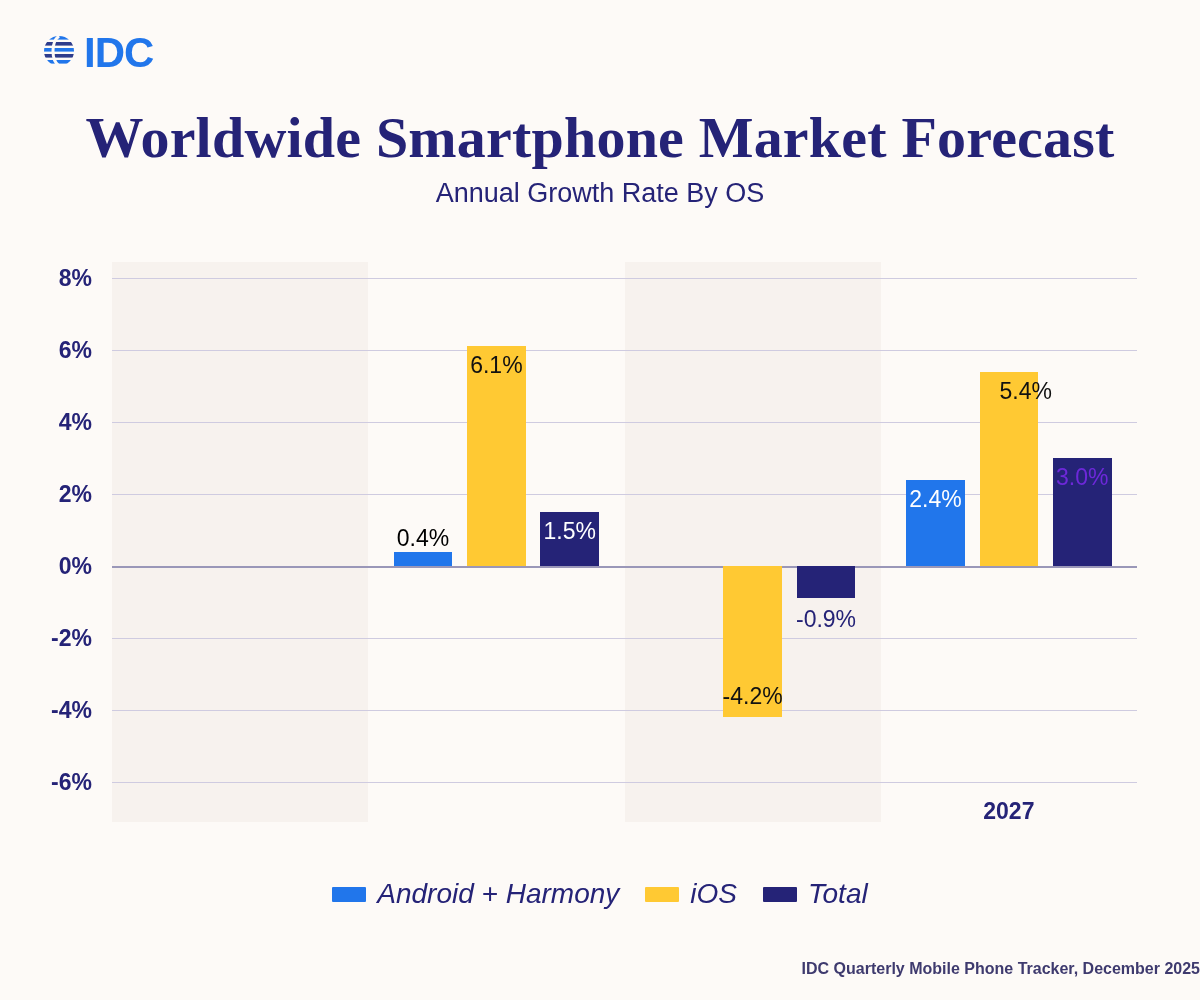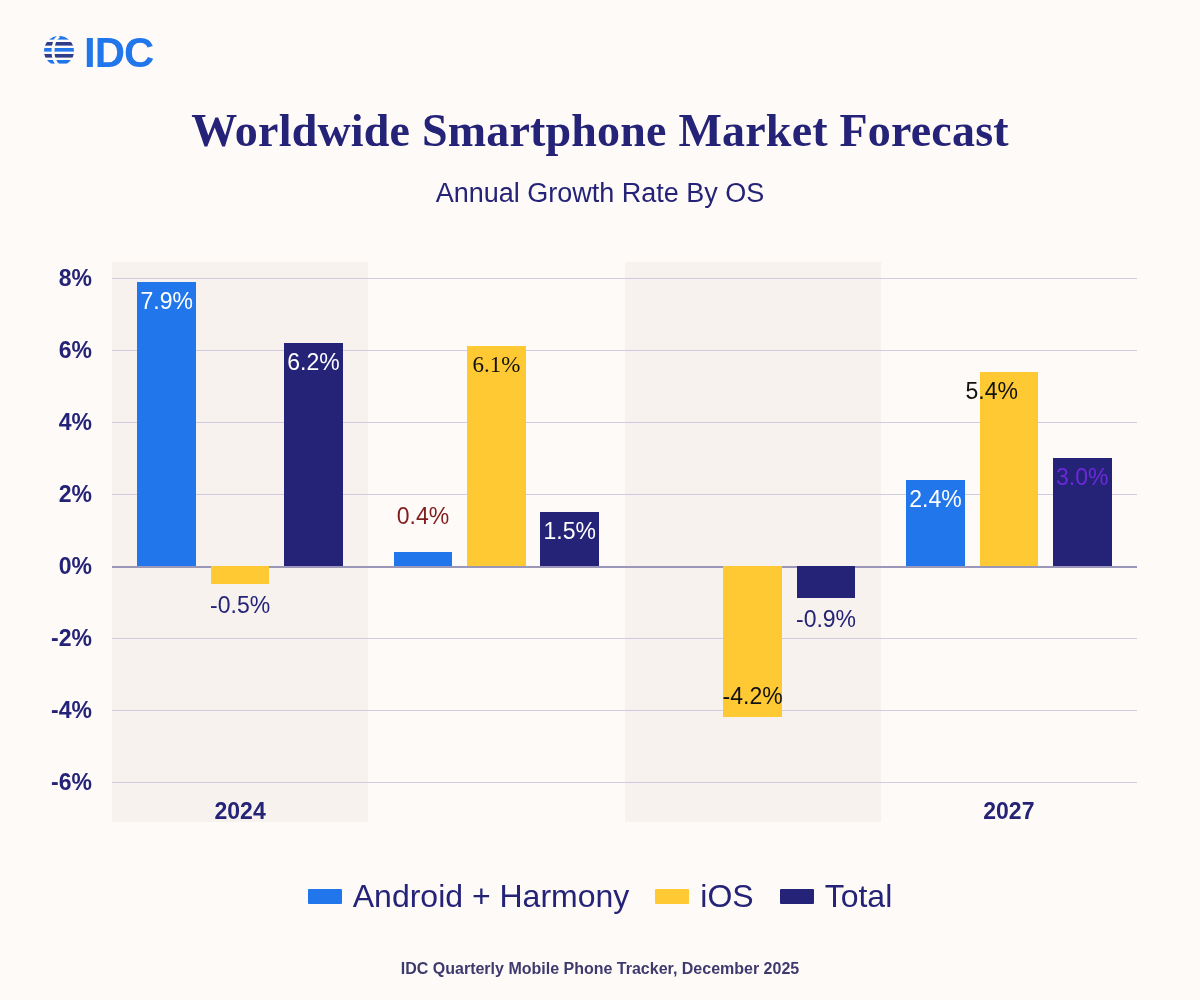--- a/index.html
+++ b/index.html
@@ -36,21 +36,21 @@
   }
 
   
   #title {
     position: absolute;
     top: 104px;
     left: 0;
     width: 1200px;
     text-align: center;
     font-family: "Liberation Serif", serif;
-    font-size: 46px;
+    font-size: 58px;
     font-weight: bold;
     color: #252377;
     letter-spacing: 0.2px;
   }
   #subtitle {
     position: absolute;
     top: 178px;
     left: 0;
     width: 1200px;
     text-align: center;
@@ -153,31 +153,32 @@
     display: flex;
     align-items: center;
     gap: 11px;
   }
   .legend-swatch {
     width: 34px;
     height: 15px;
     border-radius: 1px;
   }
   .legend-label {
-    font-size: 32px;
-    color: #252377;
+    font-size: 28px;
+    color: #252377;
+    font-style: italic;
   }
 
   
   #footer {
     position: absolute;
     top: 960px;
     left: 0;
     width: 1200px;
-    text-align: center;
+    text-align: right;
     font-size: 16px;
     font-weight: bold;
     color: #3E3A6E;
   }
 </style>
 </head>
 <body>
 
 <div id="logo">
   <span class="mark">
@@ -208,48 +209,39 @@
       <div class="band" style="left: 0px; width: 256.25px;"></div>
       <div class="band" style="left: 512.5px; width: 256.25px;"></div>
       <div class="gridline" style="top: 0px;"></div>
       <div class="gridline" style="top: 72px;"></div>
       <div class="gridline" style="top: 144px;"></div>
       <div class="gridline" style="top: 216px;"></div>
       <div class="gridline zero" style="top: 288px;"></div>
       <div class="gridline" style="top: 360px;"></div>
       <div class="gridline" style="top: 432px;"></div>
       <div class="gridline" style="top: 504px;"></div>
-      <div class="group" style="left: 0px; width: 256.25px;">
-        <div class="bar" style="left: 25.3417px; top: 3.6px; width: 58.7333px; height: 284.4px; background: rgb(33, 118, 235);"></div>
-        <div class="bar-label" style="left: -20.2917px; top: 9.6px; color: rgb(255, 255, 255);">7.9%</div>
-        <div class="bar" style="left: 98.7583px; top: 288px; width: 58.7333px; height: 18px; background: rgb(255, 201, 51);"></div>
-        <div class="bar-label" style="left: 53.125px; top: 314px; color: rgb(37, 35, 119);">-0.5%</div>
-        <div class="bar" style="left: 172.175px; top: 64.8px; width: 58.7333px; height: 223.2px; background: rgb(37, 35, 119);"></div>
-        <div class="bar-label" style="left: 126.542px; top: 70.8px; color: rgb(255, 255, 255);">6.2%</div>
-        <div class="xlabel">2024</div>
-      </div>
       <div class="group" style="left: 256.25px; width: 256.25px;">
         <div class="bar" style="left: 25.3417px; top: 273.6px; width: 58.7333px; height: 14.4px; background: rgb(33, 118, 235);"></div>
-        <div class="bar-label" style="left: -20.2917px; top: 225px; color: #7f1d1d;">0.4%</div>
+        <div class="bar-label" style="left: -20.2917px; top: 247px; color: #000000;">0.4%</div>
         <div class="bar" style="left: 98.7583px; top: 68.4px; width: 58.7333px; height: 219.6px; background: rgb(255, 201, 51);"></div>
-        <div class="bar-label" style="left: 53.125px; top: 74.4px; color: rgb(17, 17, 17); font-family: Liberation Serif, serif;">6.1%</div>
+        <div class="bar-label" style="left: 53.125px; top: 74.4px; color: rgb(17, 17, 17);">6.1%</div>
         <div class="bar" style="left: 172.175px; top: 234px; width: 58.7333px; height: 54px; background: rgb(37, 35, 119);"></div>
         <div class="bar-label" style="left: 126.542px; top: 240px; color: rgb(255, 255, 255);">1.5%</div>
       </div>
       <div class="group" style="left: 512.5px; width: 256.25px;">
         <div class="bar" style="left: 98.7583px; top: 288px; width: 58.7333px; height: 151.2px; background: rgb(255, 201, 51);"></div>
         <div class="bar-label" style="left: 53.125px; top: 405.2px; color: rgb(17, 17, 17);">-4.2%</div>
         <div class="bar" style="left: 172.175px; top: 288px; width: 58.7333px; height: 32.4px; background: rgb(37, 35, 119);"></div>
         <div class="bar-label" style="left: 126.542px; top: 328.4px; color: rgb(37, 35, 119);">-0.9%</div>
       </div>
       <div class="group" style="left: 768.75px; width: 256.25px;">
         <div class="bar" style="left: 25.3417px; top: 201.6px; width: 58.7333px; height: 86.4px; background: rgb(33, 118, 235);"></div>
         <div class="bar-label" style="left: -20.2917px; top: 207.6px; color: rgb(255, 255, 255);">2.4%</div>
         <div class="bar" style="left: 98.7583px; top: 93.6px; width: 58.7333px; height: 194.4px; background: rgb(255, 201, 51);"></div>
-        <div class="bar-label" style="left: 36px; top: 99.6px; color: rgb(17, 17, 17);">5.4%</div>
+        <div class="bar-label" style="left: 70px; top: 99.6px; color: rgb(17, 17, 17);">5.4%</div>
         <div class="bar" style="left: 172.175px; top: 180px; width: 58.7333px; height: 108px; background: rgb(37, 35, 119);"></div>
         <div class="bar-label" style="left: 126.542px; top: 186px; color: #6d28d9;">3.0%</div>
         <div class="xlabel">2027</div>
       </div>
     </div>
 <div class="ytick" style="top: 16px;">8%</div>
     <div class="ytick" style="top: 88px;">6%</div>
     <div class="ytick" style="top: 160px;">4%</div>
     <div class="ytick" style="top: 232px;">2%</div>
     <div class="ytick" style="top: 304px;">0%</div>

